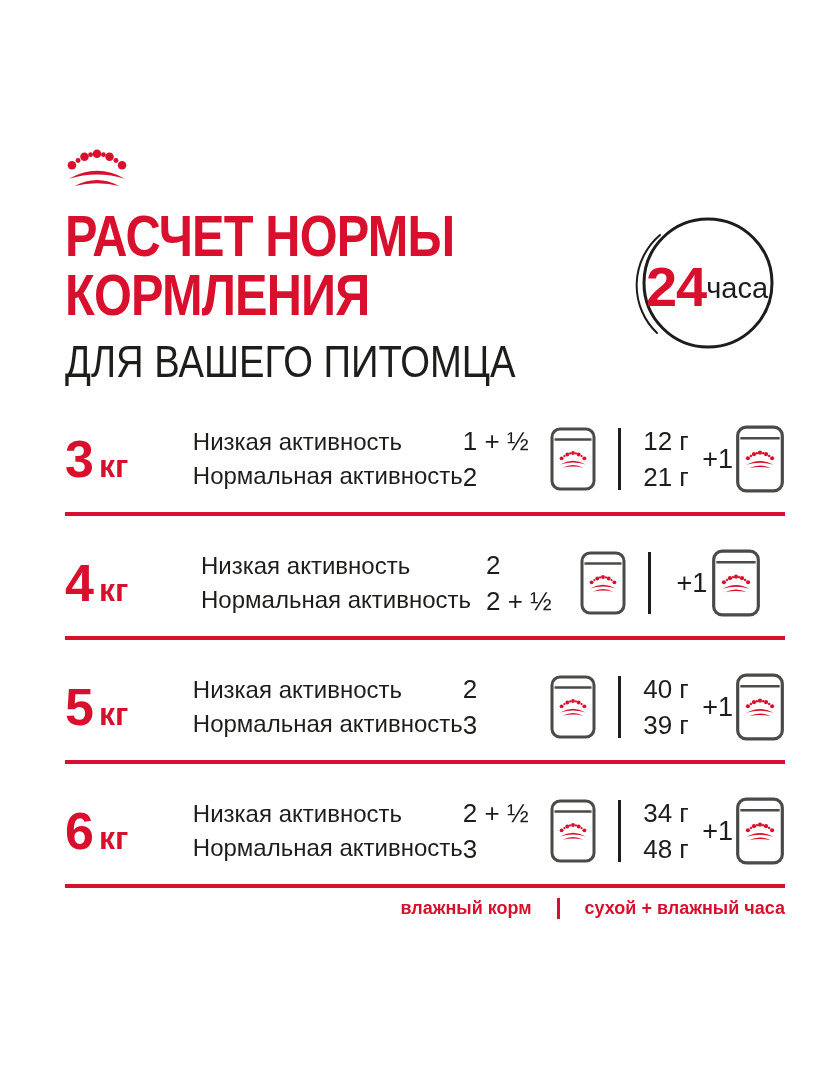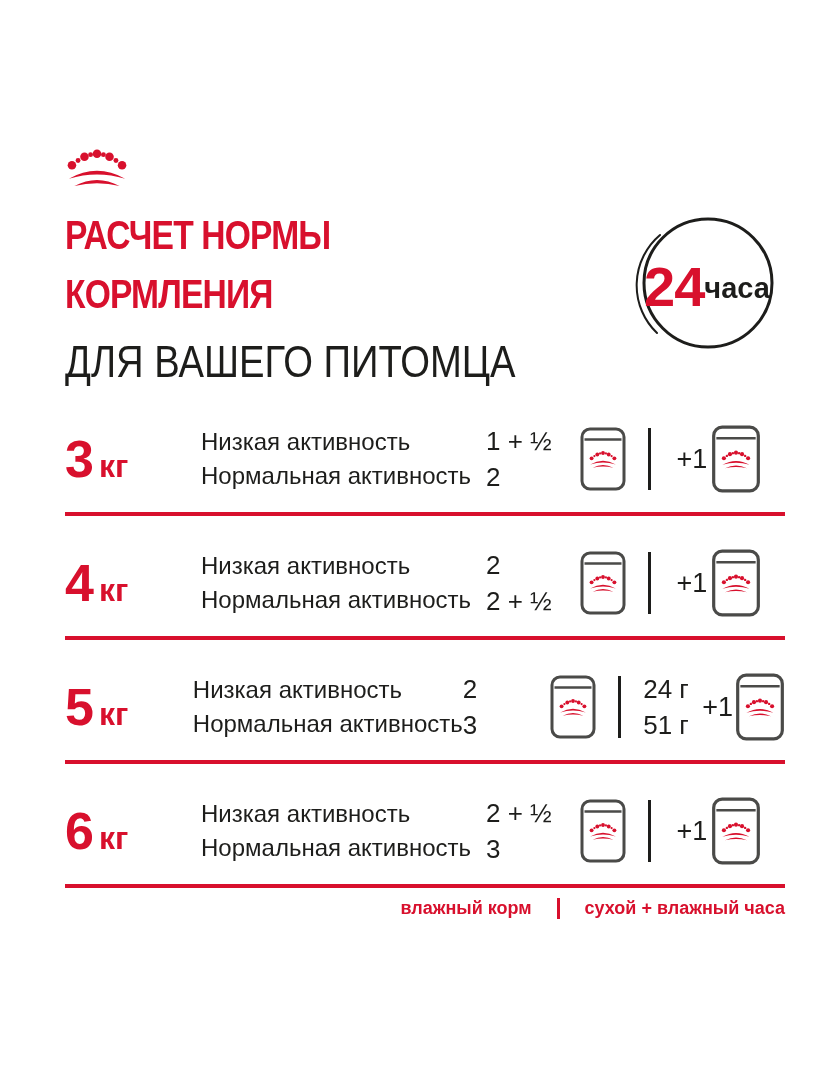--- a/index.html
+++ b/index.html
@@ -19,21 +19,21 @@
     overflow:hidden;
   }
   
   .logo{
     position:absolute;left:66px;top:147px;
     width:62px;height:44px;
     color:var(--accent);
   }
   .title{
     position:absolute;left:65px;top:206px;
-    font-size:40px;font-weight:800;
+    font-size:58px;font-weight:800;
     line-height:59px;
     color:var(--accent);
     letter-spacing:-1px;
     white-space:nowrap;
   }
   .title .tline{
     display:block;
     transform:scaleX(0.84);
     transform-origin:left center;
   }
@@ -57,21 +57,21 @@
     display:flex;flex-direction:row;
     align-items:center;justify-content:center;
     padding-top:6px;
   }
   .badge-num{
     font-size:56px;font-weight:800;
     color:var(--accent);line-height:56px;
     letter-spacing:-1px;
   }
   .badge-unit{
-    font-size:29px;font-weight:700;
+    font-size:29px;font-weight:400;
     color:var(--ink);line-height:32px;
     margin-top:2px;
     text-align:right;
   }
   
   .table{
     position:absolute;left:65px;top:392px;
     width:720px;
   }
   .row{
@@ -194,20 +194,24 @@
         <div>1 + ½</div>
         <div>2</div>
       </div>
       <svg class="pouch pouch-sm" viewBox="0 0 46 64">
           <use href="#pouch-sym" class="pouch"></use>
           <rect x="2" y="2" width="42" height="60" rx="8"></rect>
           <line x1="4.5" y1="12.5" x2="41.5" y2="12.5"></line>
           <use class="crown-use" href="#crown" x="9" y="23" width="28" height="20"></use>
         </svg>
       <div class="vdiv"></div>
+      <div class="col-grams">
+        <div>12 г</div>
+        <div>21 г</div>
+      </div>
       <div class="col-plus">+1</div>
       <svg class="pouch pouch-lg" viewBox="0 0 46 64">
           <rect x="2" y="2" width="42" height="60" rx="8"></rect>
           <line x1="4.5" y1="12.5" x2="41.5" y2="12.5"></line>
           <use class="crown-use" href="#crown" x="9" y="23" width="28" height="20"></use>
         </svg>
     </div>
 
     <div class="row">
       <div class="col-weight">
@@ -249,22 +253,22 @@
         <div>2</div>
         <div>3</div>
       </div>
       <svg class="pouch pouch-sm" viewBox="0 0 46 64">
           <rect x="2" y="2" width="42" height="60" rx="8"></rect>
           <line x1="4.5" y1="12.5" x2="41.5" y2="12.5"></line>
           <use class="crown-use" href="#crown" x="9" y="23" width="28" height="20"></use>
         </svg>
       <div class="vdiv"></div>
       <div class="col-grams">
-        <div>24 г</div>
-        <div>51 г</div>
+        <div>40 г</div>
+        <div>39 г</div>
       </div>
       <div class="col-plus">+1</div>
       <svg class="pouch pouch-lg" viewBox="0 0 46 64">
           <rect x="2" y="2" width="42" height="60" rx="8"></rect>
           <line x1="4.5" y1="12.5" x2="41.5" y2="12.5"></line>
           <use class="crown-use" href="#crown" x="9" y="23" width="28" height="20"></use>
         </svg>
     </div>
 
     <div class="row">
@@ -279,20 +283,24 @@
       <div class="col-wet">
         <div>2 + ½</div>
         <div>3</div>
       </div>
       <svg class="pouch pouch-sm" viewBox="0 0 46 64">
           <rect x="2" y="2" width="42" height="60" rx="8"></rect>
           <line x1="4.5" y1="12.5" x2="41.5" y2="12.5"></line>
           <use class="crown-use" href="#crown" x="9" y="23" width="28" height="20"></use>
         </svg>
       <div class="vdiv"></div>
+      <div class="col-grams">
+        <div>34 г</div>
+        <div>48 г</div>
+      </div>
       <div class="col-plus">+1</div>
       <svg class="pouch pouch-lg" viewBox="0 0 46 64">
           <rect x="2" y="2" width="42" height="60" rx="8"></rect>
           <line x1="4.5" y1="12.5" x2="41.5" y2="12.5"></line>
           <use class="crown-use" href="#crown" x="9" y="23" width="28" height="20"></use>
         </svg>
     </div>
 
   </div>
 

